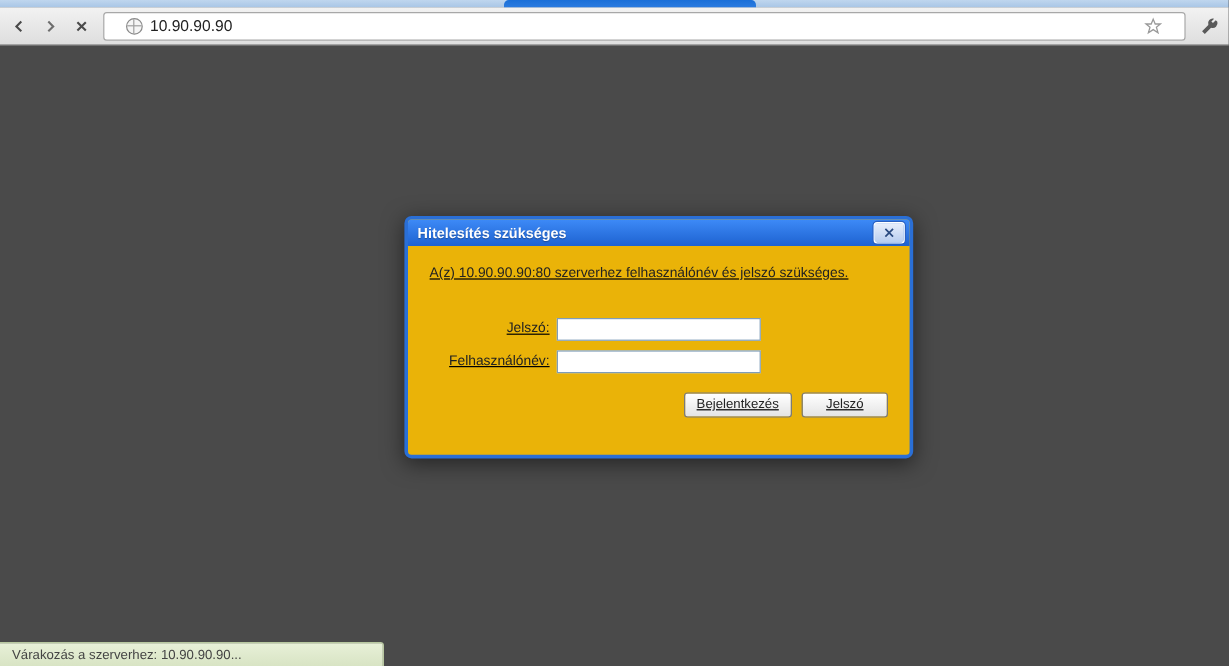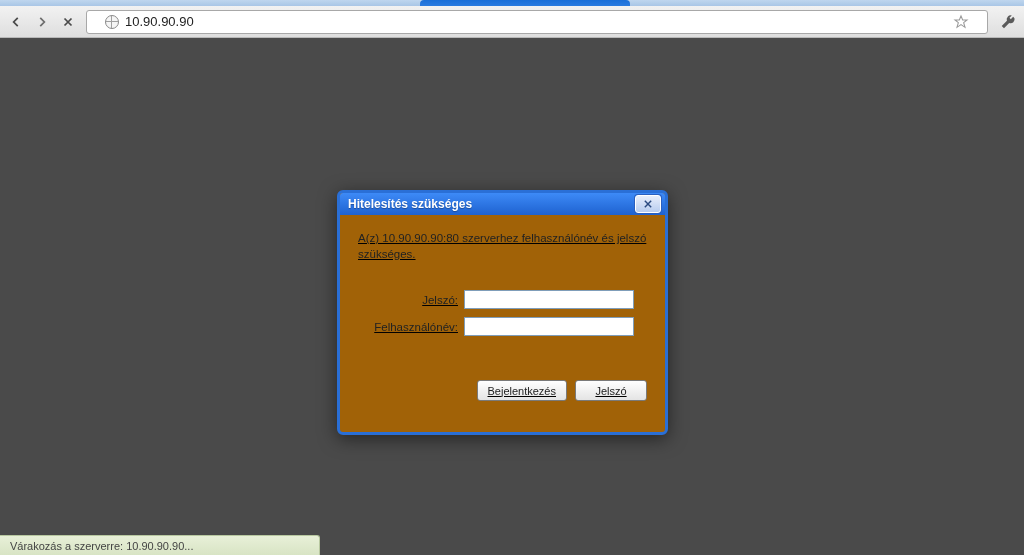--- a/index.html
+++ b/index.html
@@ -132,23 +132,23 @@
     color: #444;
     font-size: 11px;
     min-width: 320px;
     box-sizing: border-box;
   }
 
   
   .dialog {
     position: absolute;
     left: 337px;
-    top: 152px;
-    width: 331px;
-    background: #a16207;
+    top: 142px;
+    width: 424px;
+    background: #eab308;
     border: 3px solid #2a6fd6;
     border-radius: 6px;
     box-shadow: 0 4px 18px rgba(0,0,0,0.5);
     box-sizing: border-box;
   }
   .titlebar {
     height: 22px;
     background: linear-gradient(to bottom, #3d8af7, #1e62d0);
     display: flex;
     align-items: center;
@@ -208,21 +208,21 @@
     border: 1px solid #7f9db9;
     background: #fff;
     box-sizing: border-box;
     font-size: 12px;
     padding: 0 3px;
   }
   .btn-row {
     display: flex;
     justify-content: flex-end;
     gap: 8px;
-    margin-top: 44px;
+    margin-top: 16px;
   }
   .dlg-btn {
     min-width: 72px;
     height: 21px;
     border: 1px solid #7a7a7a;
     border-radius: 3px;
     background: linear-gradient(to bottom, #ffffff, #e4e4e4);
     font-size: 11px;
     color: #222;
     padding: 0 10px;
@@ -296,15 +296,15 @@
       </div>
 
       <div class="btn-row">
         <button class="dlg-btn primary">Bejelentkezés</button>
         <button class="dlg-btn">Jelszó</button>
       </div>
     </div>
   </div>
 
   <div class="status-bar">
-    <span>Várakozás a szerverre: 10.90.90.90...</span>
+    <span>Várakozás a szerverhez: 10.90.90.90...</span>
   </div>
 </div>
 
 </body></html>

